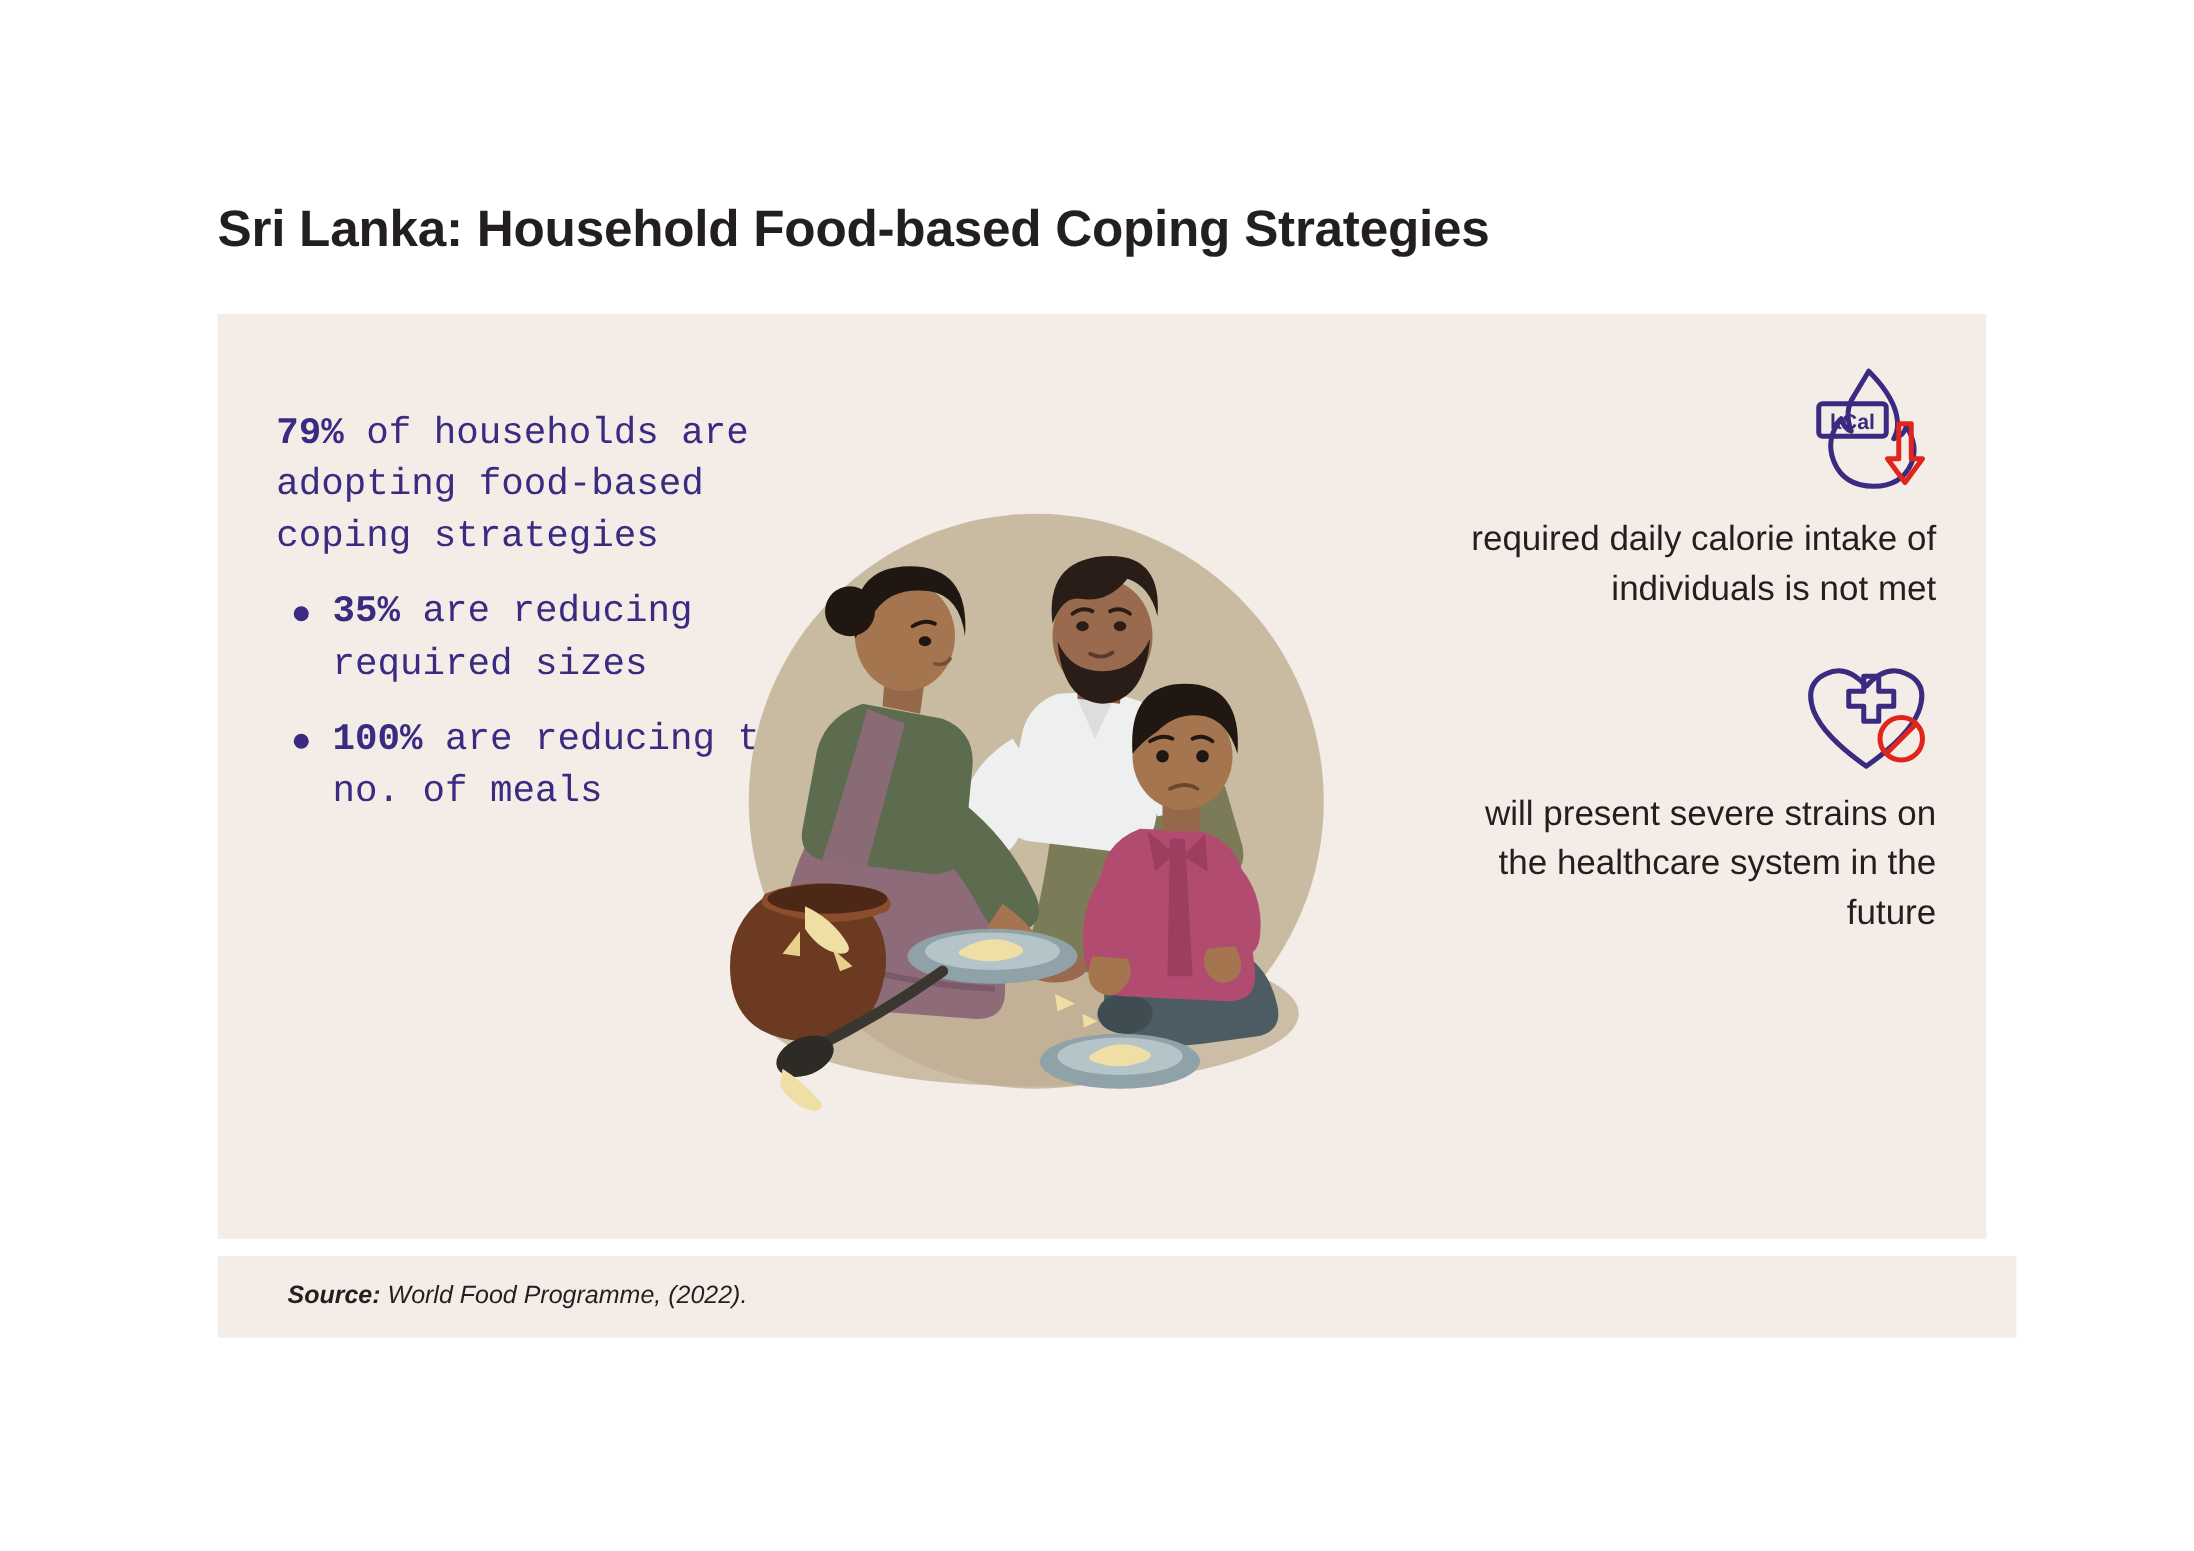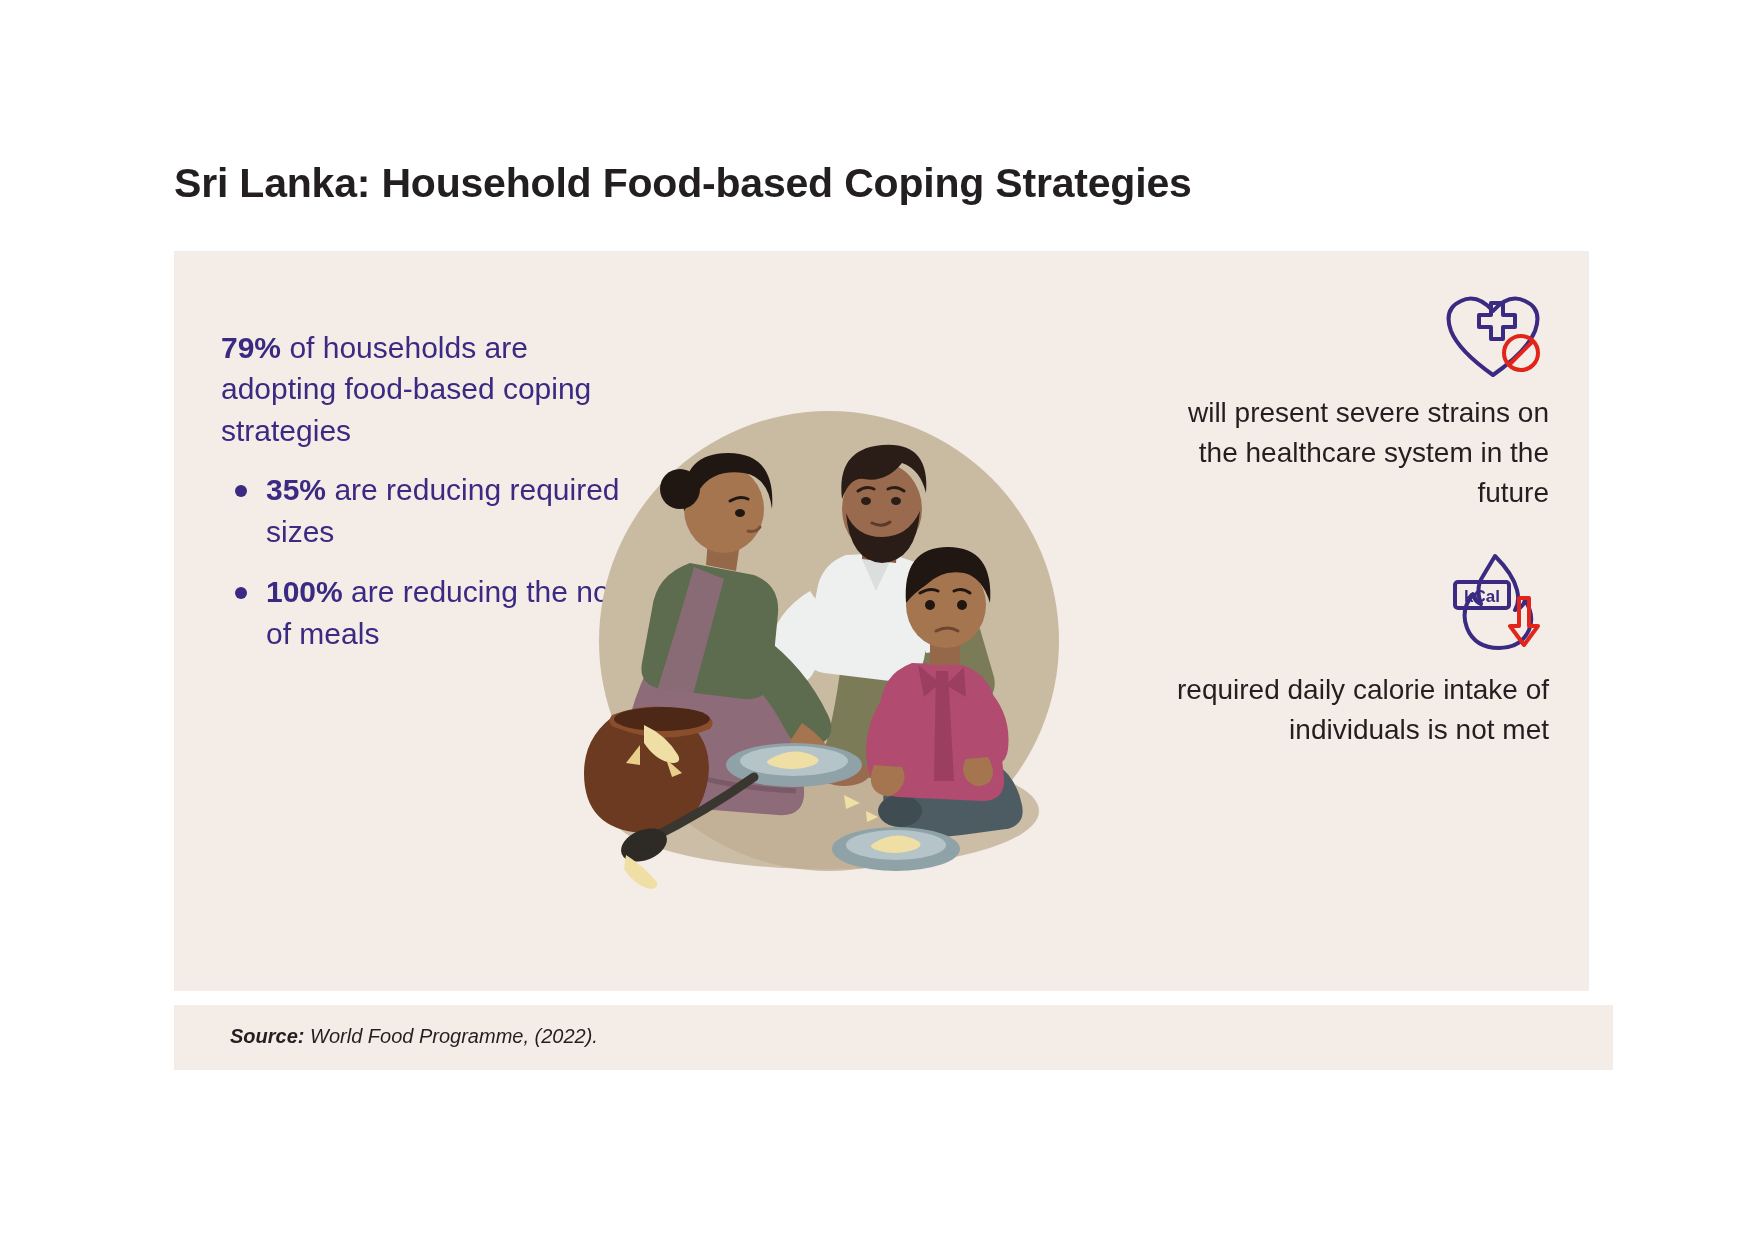--- a/index.html
+++ b/index.html
@@ -44,20 +44,21 @@
     background: #f4ece6;
   }
 
   
   .left-col {
     position: absolute;
     left: 47px;
     top: 76px;
     width: 430px;
     color: #3a2a82;
+    font-family: Liberation Mono, monospace;
   }
   .headline {
     font-size: 30px;
     line-height: 1.38;
     color: #3a2a82;
     font-weight: normal;
     margin: 0 0 18px 0;
   }
   .headline b { font-weight: bold; }
 
@@ -268,45 +269,45 @@
 
         <path d="M106 498 q56 -28 104 -62" stroke="#3a3630" stroke-width="9" fill="none" stroke-linecap="round"></path>
         <ellipse cx="100" cy="504" rx="24" ry="15" transform="rotate(-22 100 504)" fill="#2e2a25"></ellipse>
         <path d="M82 514 q16 10 30 26 q4 6 -4 8 q-16 -2 -28 -20 z" fill="#f0dfa5"></path>
       </svg>
     </div>
 
     <div class="right-col">
 
       <div class="stat-block">
+        <svg class="stat-icon" width="108" height="110" viewBox="0 0 108 110" xmlns="http://www.w3.org/2000/svg">
+
+          <path d="M54 6 q18 18 22 34 q3 12 -2 20 q8 -2 10 -10 q10 16 4 30 q-8 18 -30 18 q-24 0 -32 -20 q-7 -18 6 -34 q2 8 8 10 q-6 -16 2 -28 q6 -10 12 -20 z" fill="none" stroke="#3a2a82" stroke-width="4" stroke-linejoin="round"></path>
+
+          <rect x="14" y="32" width="54" height="26" rx="3" fill="none" stroke="#3a2a82" stroke-width="4"></rect>
+          <text x="41" y="52" font-family="Liberation Sans, sans-serif" font-size="17" font-weight="bold" fill="#3a2a82" text-anchor="middle">kCal</text>
+
+          <path d="M88 48 l0 28 l9 0 l-14 19 l-14 -19 l9 0 l0 -28 z" fill="none" stroke="#e1251b" stroke-width="4" stroke-linejoin="round"></path>
+        </svg>
+        <div class="stat-text">required daily calorie intake of individuals is not met</div>
+      </div>
+
+      <div class="stat-block">
         <svg class="stat-icon" width="108" height="92" viewBox="0 0 108 92" xmlns="http://www.w3.org/2000/svg">
 
           <path d="M52 84 q-34 -24 -42 -44 q-8 -22 10 -30 q16 -8 32 10 q16 -18 32 -10 q18 8 10 30 q-8 20 -42 44 z" fill="none" stroke="#3a2a82" stroke-width="4" stroke-linejoin="round"></path>
 
           <path d="M38 24 l12 0 l0 -12 l12 0 l0 12 l12 0 l0 12 l-12 0 l0 12 l-12 0 l0 -12 l-12 0 z" fill="none" stroke="#3a2a82" stroke-width="4" stroke-linejoin="round"></path>
 
           <circle cx="80" cy="62" r="17" fill="none" stroke="#e1251b" stroke-width="4"></circle>
           <line x1="69" y1="73" x2="91" y2="51" stroke="#e1251b" stroke-width="4"></line>
         </svg>
         <div class="stat-text">will present severe strains on the healthcare system in the future</div>
       </div>
 
-      <div class="stat-block">
-        <svg class="stat-icon" width="108" height="110" viewBox="0 0 108 110" xmlns="http://www.w3.org/2000/svg">
-
-          <path d="M54 6 q18 18 22 34 q3 12 -2 20 q8 -2 10 -10 q10 16 4 30 q-8 18 -30 18 q-24 0 -32 -20 q-7 -18 6 -34 q2 8 8 10 q-6 -16 2 -28 q6 -10 12 -20 z" fill="none" stroke="#3a2a82" stroke-width="4" stroke-linejoin="round"></path>
-
-          <rect x="14" y="32" width="54" height="26" rx="3" fill="none" stroke="#3a2a82" stroke-width="4"></rect>
-          <text x="41" y="52" font-family="Liberation Sans, sans-serif" font-size="17" font-weight="bold" fill="#3a2a82" text-anchor="middle">kCal</text>
-
-          <path d="M88 48 l0 28 l9 0 l-14 19 l-14 -19 l9 0 l0 -28 z" fill="none" stroke="#e1251b" stroke-width="4" stroke-linejoin="round"></path>
-        </svg>
-        <div class="stat-text">required daily calorie intake of individuals is not met</div>
-      </div>
-
     </div>
   </div>
 
   <div class="source-bar">
     <div class="source-text">
       <b>Source:</b><span> World Food Programme, (2022).</span>
     </div>
   </div>
 
 </div>

